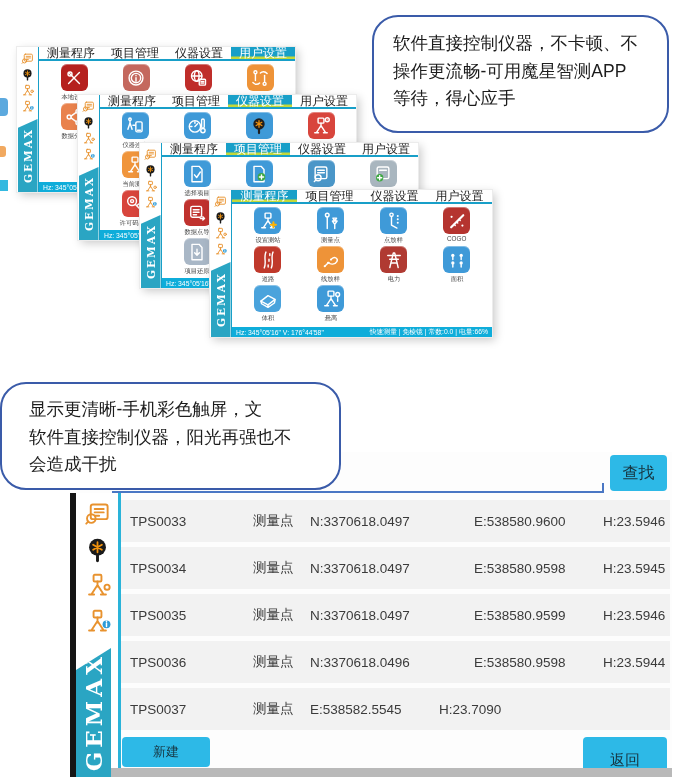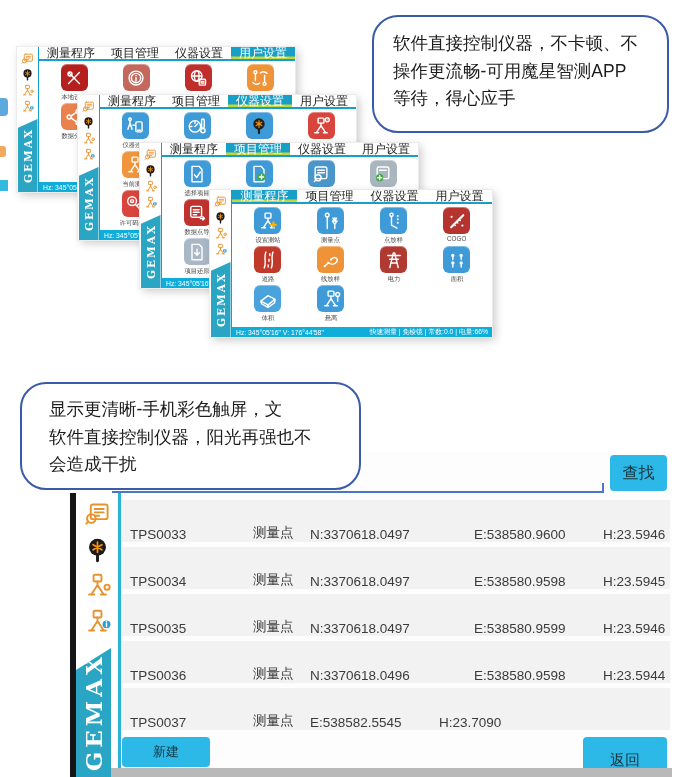--- a/index.html
+++ b/index.html
@@ -36,21 +36,21 @@
   .tile svg{width:20px;height:20px}
   .lbl{font-size:7px;color:#444;margin-top:1px;white-space:nowrap;transform:scale(.9)}
   .status{margin-top:auto;flex:0 0 10px;height:10px;background:var(--status);color:#fff;
           font-size:6.8px;display:flex;justify-content:space-between;align-items:center;
           padding:0 4px;white-space:nowrap;overflow:hidden}
 
   
   .bubble{position:absolute;background:#fff;border:2.5px solid var(--bubble);
           border-radius:26px;z-index:10;color:#1c1c1c;font-size:17.5px;line-height:27.5px}
   .b1{left:372px;top:15px;width:297px;height:118px;padding:13px 0 0 19px}
-  .b2{left:20px;top:382px;width:341px;height:108px;padding:12px 0 0 27px}
+  .b2{left:0;top:382px;width:341px;height:108px;padding:12px 0 0 27px}
 
   
   .shot{position:absolute;left:70px;top:452px;width:602px;height:325px;background:#fdfdfd;z-index:5}
   .btn{background:var(--btn);border-radius:4px;display:flex;align-items:center;
        justify-content:center;color:#17333e}
   .find-btn{position:absolute;left:540px;top:3px;width:57px;height:36px;font-size:16px}
   .search-line{position:absolute;left:42px;top:39px;width:492px;height:2px;background:#4a77c4}
   .search-tick{position:absolute;left:532px;top:31px;width:2px;height:10px;background:#4a77c4}
   .search-input{position:absolute;left:46px;top:6px;width:480px;height:32px;border:none;
        outline:none;background:transparent;font-size:16px;color:#222}
@@ -59,21 +59,21 @@
        display:flex;flex-direction:column;align-items:center;padding-top:7px;gap:9px}
   .big{width:27px;height:27px;flex:0 0 auto}
   .shot-banner{position:absolute;left:6px;top:196px;bottom:0;width:35px;background:var(--banner);
        clip-path:polygon(0 22px,100% 0,100% 100%,0 100%);display:flex;align-items:center;
        justify-content:center;z-index:2}
   .shot-banner span{writing-mode:vertical-rl;transform:rotate(180deg);color:#fff;
        font-family:"DejaVu Serif","Liberation Serif",serif;font-weight:bold;
        font-size:23px;letter-spacing:4px}
   .vline{position:absolute;left:48px;top:41px;bottom:0;width:3px;background:#2ab3d9}
   .rows{position:absolute;left:51px;top:48px;right:2px}
-  .trow{height:42px;margin-bottom:5px;background:#f2f2f2;display:flex;align-items:flex-end;
+  .trow{height:42px;margin-bottom:5px;background:#f2f2f2;display:flex;align-items:center;
         font-size:13.5px;color:#3b3b3b}
   .c-name{width:132px;padding-left:9px}
   .c-type{width:57px}
   .c-n{width:164px}
   .c-e{width:129px}
   .c-h{flex:1}
   .new-btn{position:absolute;left:52px;top:285px;width:88px;height:30px;font-size:13px}
   .back-btn{position:absolute;right:5px;top:285px;width:84px;height:47px;font-size:15px}
   .gray-strip{position:absolute;left:6px;top:316px;right:0;height:9px;background:#b9b9b9}
 

